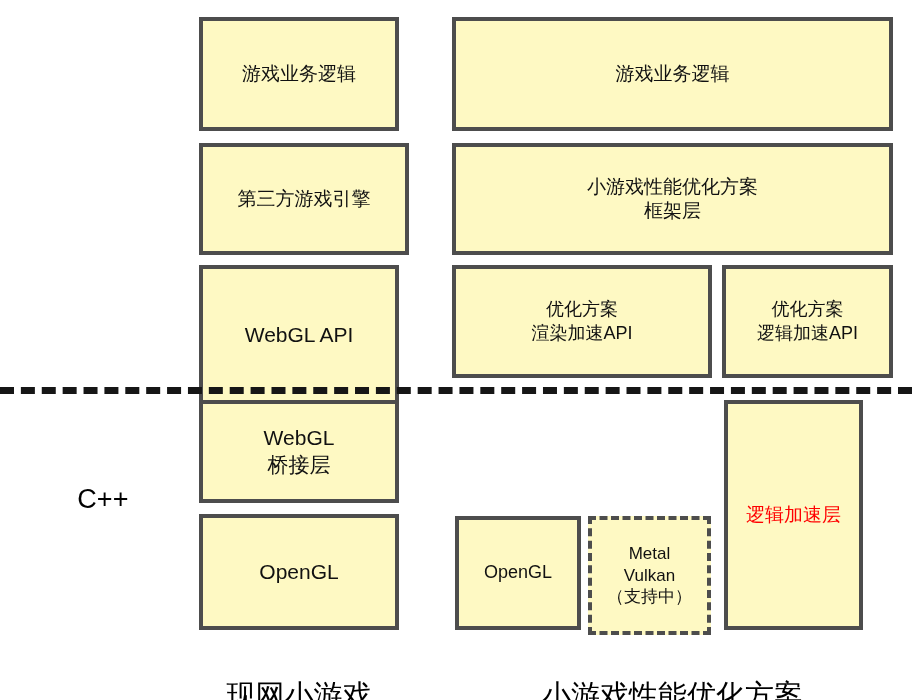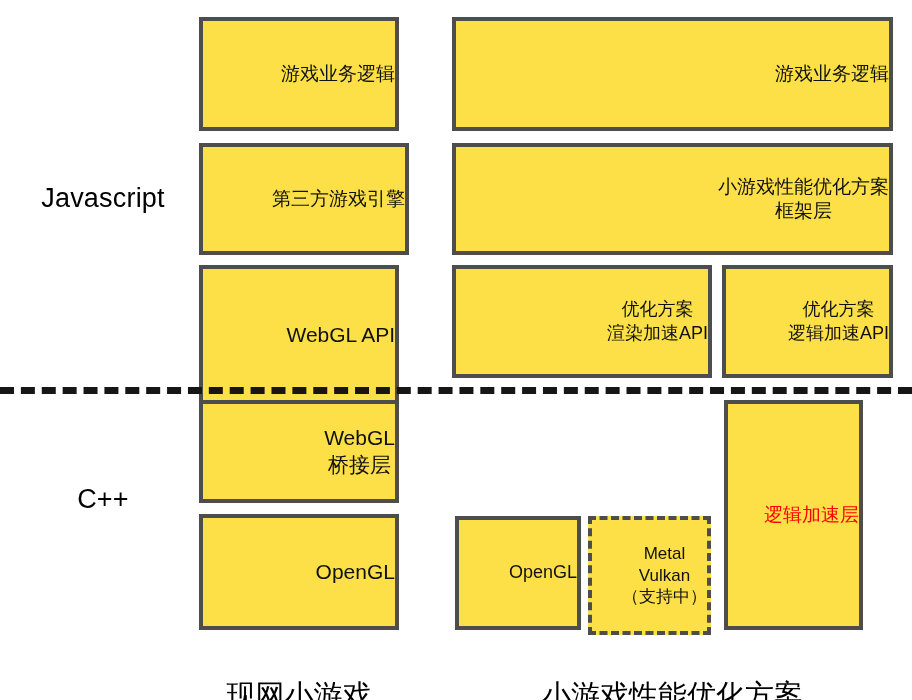--- a/index.html
+++ b/index.html
@@ -21,24 +21,24 @@
     left: 0; top: 0;
     width: 912px;
     height: 700px;
   }
 
   
   .box {
     position: absolute;
     box-sizing: border-box;
     border: 4px solid #4d4d4d;
-    background: #fde047;
+    background: #fef9c3;
     display: flex;
     align-items: center;
-    justify-content: flex-end;
+    justify-content: center;
     text-align: center;
     line-height: 1.28;
     color: #111111;
   }
   .box.dashed {
     border-style: dashed;
     border-width: 4px;
     border-color: #4d4d4d;
   }
   .box .txt {
@@ -80,21 +80,20 @@
     width: 912px;
     height: 0;
     border-top: 7px dashed #161616;
   }
 </style>
 </head>
 <body>
 
 <div id="stage">
 
-  <div class="tier-label" style="left:18px; top:183px; width:170px; text-align:center;">Javascript</div>
 
   <div class="tier-label" style="left:18px; top:484px; width:170px; text-align:center;">C++</div>
 
   <div class="box t-md" style="left:199px; top:17px; width:200px; height:114px;">
     <span class="txt">游戏业务逻辑</span>
   </div>
 
   <div class="box t-md" style="left:199px; top:143px; width:210px; height:112px;">
     <span class="txt">第三方游戏引擎</span>
   </div>

